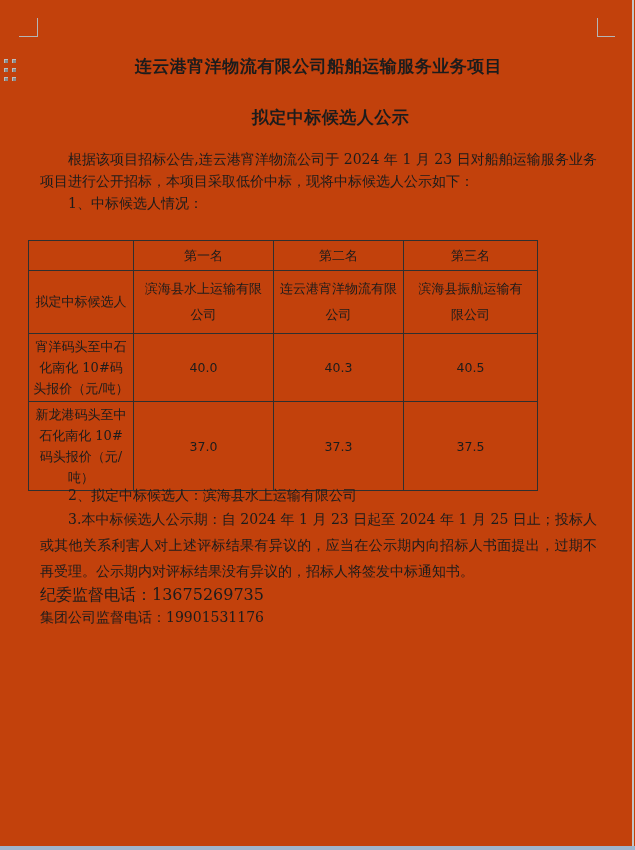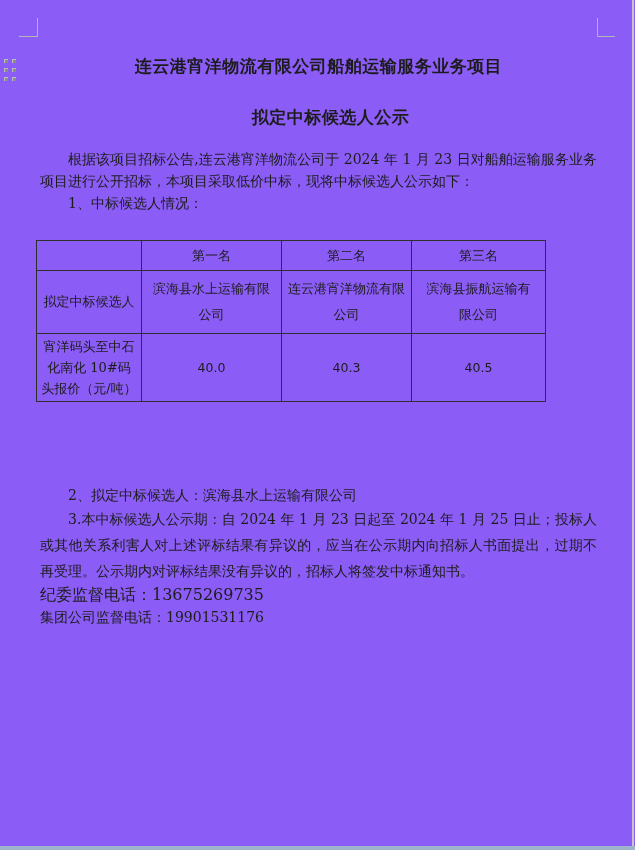--- a/index.html
+++ b/index.html
@@ -4,21 +4,21 @@
 <style>
   * { margin: 0; padding: 0; box-sizing: border-box; }
   html, body { width: 635px; height: 850px; }
   body {
     background: #ffffff;
     font-family: "DejaVu Serif", "Liberation Serif", serif;
     color: #1c1c1c;
     position: relative;
     overflow: hidden;
   }
-  .page { position: absolute; inset: 0; background: #8b5cf6; }
+  .page { position: absolute; inset: 0; background: #c2410c; }
 
   
   .right-edge {
     position: absolute; left: 632px; top: 0; width: 2px; height: 850px;
     background: #c6c6c6;
   }
   .corner { position: absolute; width: 19px; height: 19px; }
   .corner.tl { left: 19px; top: 18px; border-right: 1px solid #b5b5b5; border-bottom: 1px solid #b5b5b5; }
   .corner.tr { left: 597px; top: 18px; width: 18px; border-left: 1px solid #b5b5b5; border-bottom: 1px solid #b5b5b5; }
   .drag-handle {
@@ -38,21 +38,21 @@
     position: absolute; left: 52px; top: 106px; width: 557px;
     font-size: 17px; font-weight: bold; text-align: center; letter-spacing: 0.5px;
   }
   .intro-block {
     position: absolute; left: 40px; top: 148px; width: 557px;
     font-size: 14px; line-height: 22px; text-align: justify;
   }
   .indent { text-indent: 2em; }
 
   table.bid-table {
-    position: absolute; left: 36px; top: 240px;
+    position: absolute; left: 28px; top: 240px;
     border-collapse: collapse; table-layout: fixed;
     font-size: 13px;
     border-radius: 18px;
   }
   .bid-table col.c1 { width: 105px; }
   .bid-table col.c2 { width: 140px; }
   .bid-table col.c3 { width: 130px; }
   .bid-table col.c4 { width: 134px; }
   .bid-table td {
     border: 1px solid #2f2f2f; vertical-align: middle; text-align: center;
@@ -126,20 +126,26 @@
         <td class="co">滨海县水上运输有限公司</td>
         <td class="co co3">连云港宵洋物流有限公司</td>
         <td class="co">滨海县振航运输有限公司</td>
       </tr>
       <tr class="r-price1">
         <td class="lab-left">宵洋码头至中石化南化 10#码头报价（元/吨）</td>
         <td class="num">40.0</td>
         <td class="num">40.3</td>
         <td class="num">40.5</td>
       </tr>
+      <tr class="r-price2">
+        <td class="lab-left">新龙港码头至中石化南化 10#码头报价（元/吨）</td>
+        <td class="num">37.0</td>
+        <td class="num">37.3</td>
+        <td class="num">37.5</td>
+      </tr>
     </tbody>
   </table>
 
   <p class="item2 indent">2、拟定中标候选人：滨海县水上运输有限公司</p>
   <p class="item3 indent">3.本中标候选人公示期：自 2024 年 1 月 23 日起至 2024 年 1 月 25 日止；投标人或其他关系利害人对上述评标结果有异议的，应当在公示期内向招标人书面提出，过期不再受理。公示期内对评标结果没有异议的，招标人将签发中标通知书。</p>
 
   <p class="phone1">纪委监督电话：13675269735</p>
   <p class="phone2">集团公司监督电话：19901531176</p>
 
 

